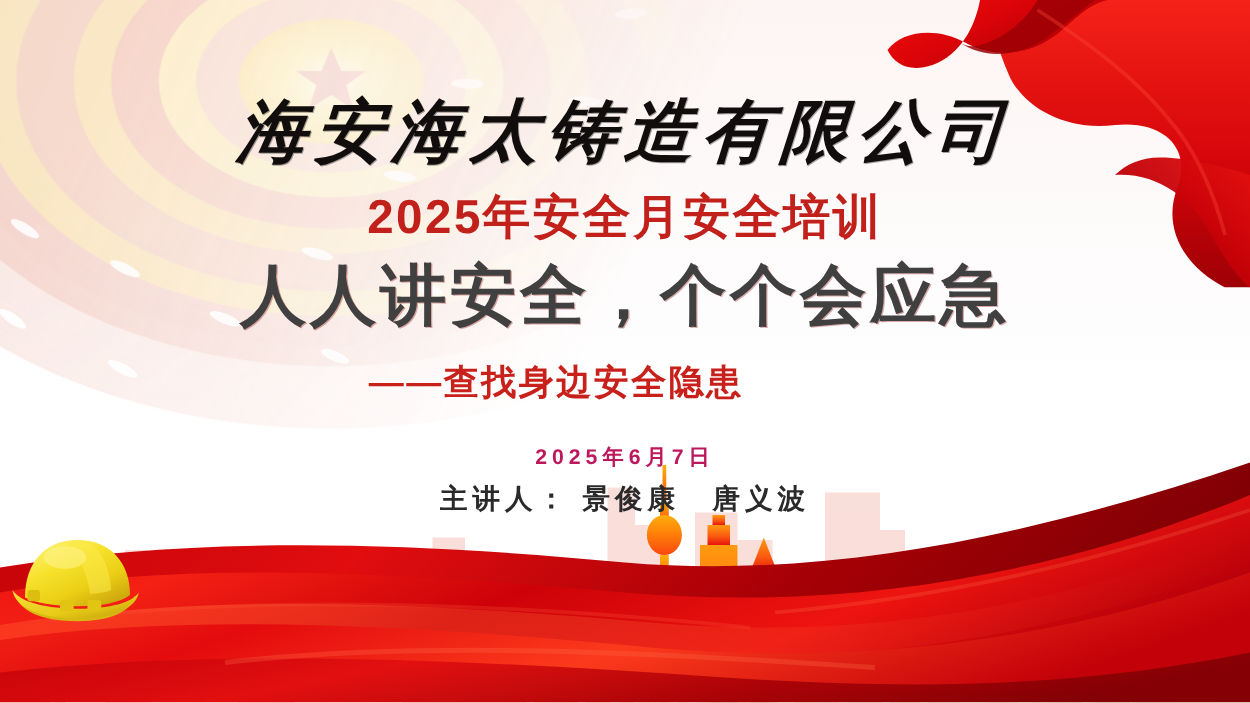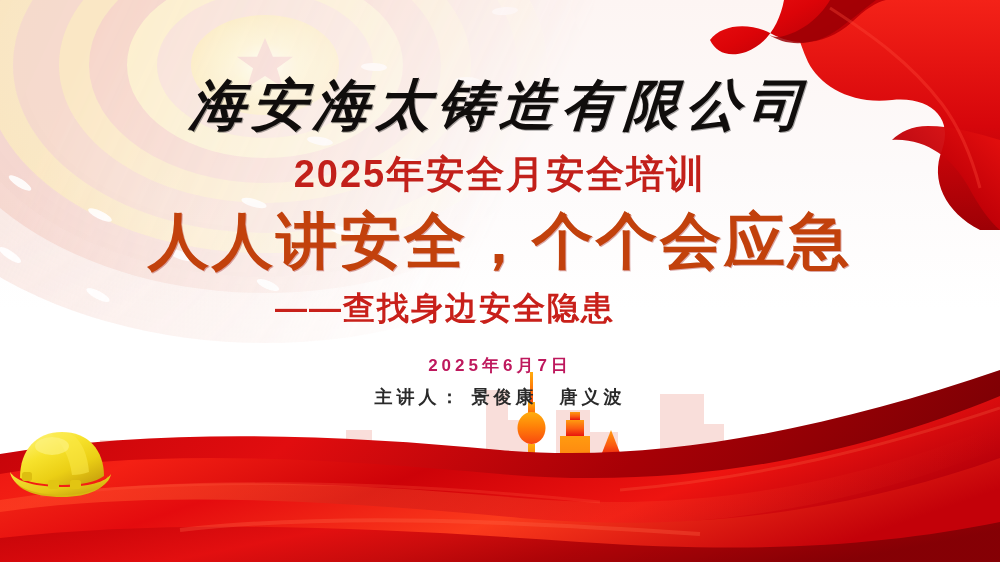--- a/index.html
+++ b/index.html
@@ -80,52 +80,52 @@
     font-size:38px;
     letter-spacing:2px;
     color:#c2201a;
     line-height:1;
   }
 
   .slogan{
     position:absolute; top:208px; left:0; right:0;
     font-family:"Liberation Sans", sans-serif;
     font-weight:bold;
-    font-size:61px;
+    font-size:53px;
     letter-spacing:3px;
-    color:#c2410c;
+    color:#404040;
     line-height:1.1;
     text-shadow:1px 1px 0 rgba(150,10,10,.35);
   }
 
   .sub-slogan{
     position:absolute; top:292px; left:0; right:0;
     padding-right:110px;
     font-family:"Liberation Sans", sans-serif;
     font-weight:bold;
-    font-size:32px;
+    font-size:28px;
     letter-spacing:2px;
     color:#c8201a;
     line-height:1;
   }
 
   .date-line{
     position:absolute; top:357px; left:0; right:0;
     font-family:"Liberation Sans", sans-serif;
     font-weight:bold;
     font-size:17px;
     letter-spacing:4px;
     color:#be185d;
     line-height:1;
   }
   .speaker-line{
     position:absolute; top:388px; left:0; right:0;
     font-family:"Liberation Sans", sans-serif;
     font-weight:bold;
-    font-size:18px;
+    font-size:22px;
     letter-spacing:4px;
     color:#2a2a2a;
     line-height:1;
   }
 </style>
 </head>
 <body>
 
 <div id="slide">
 

